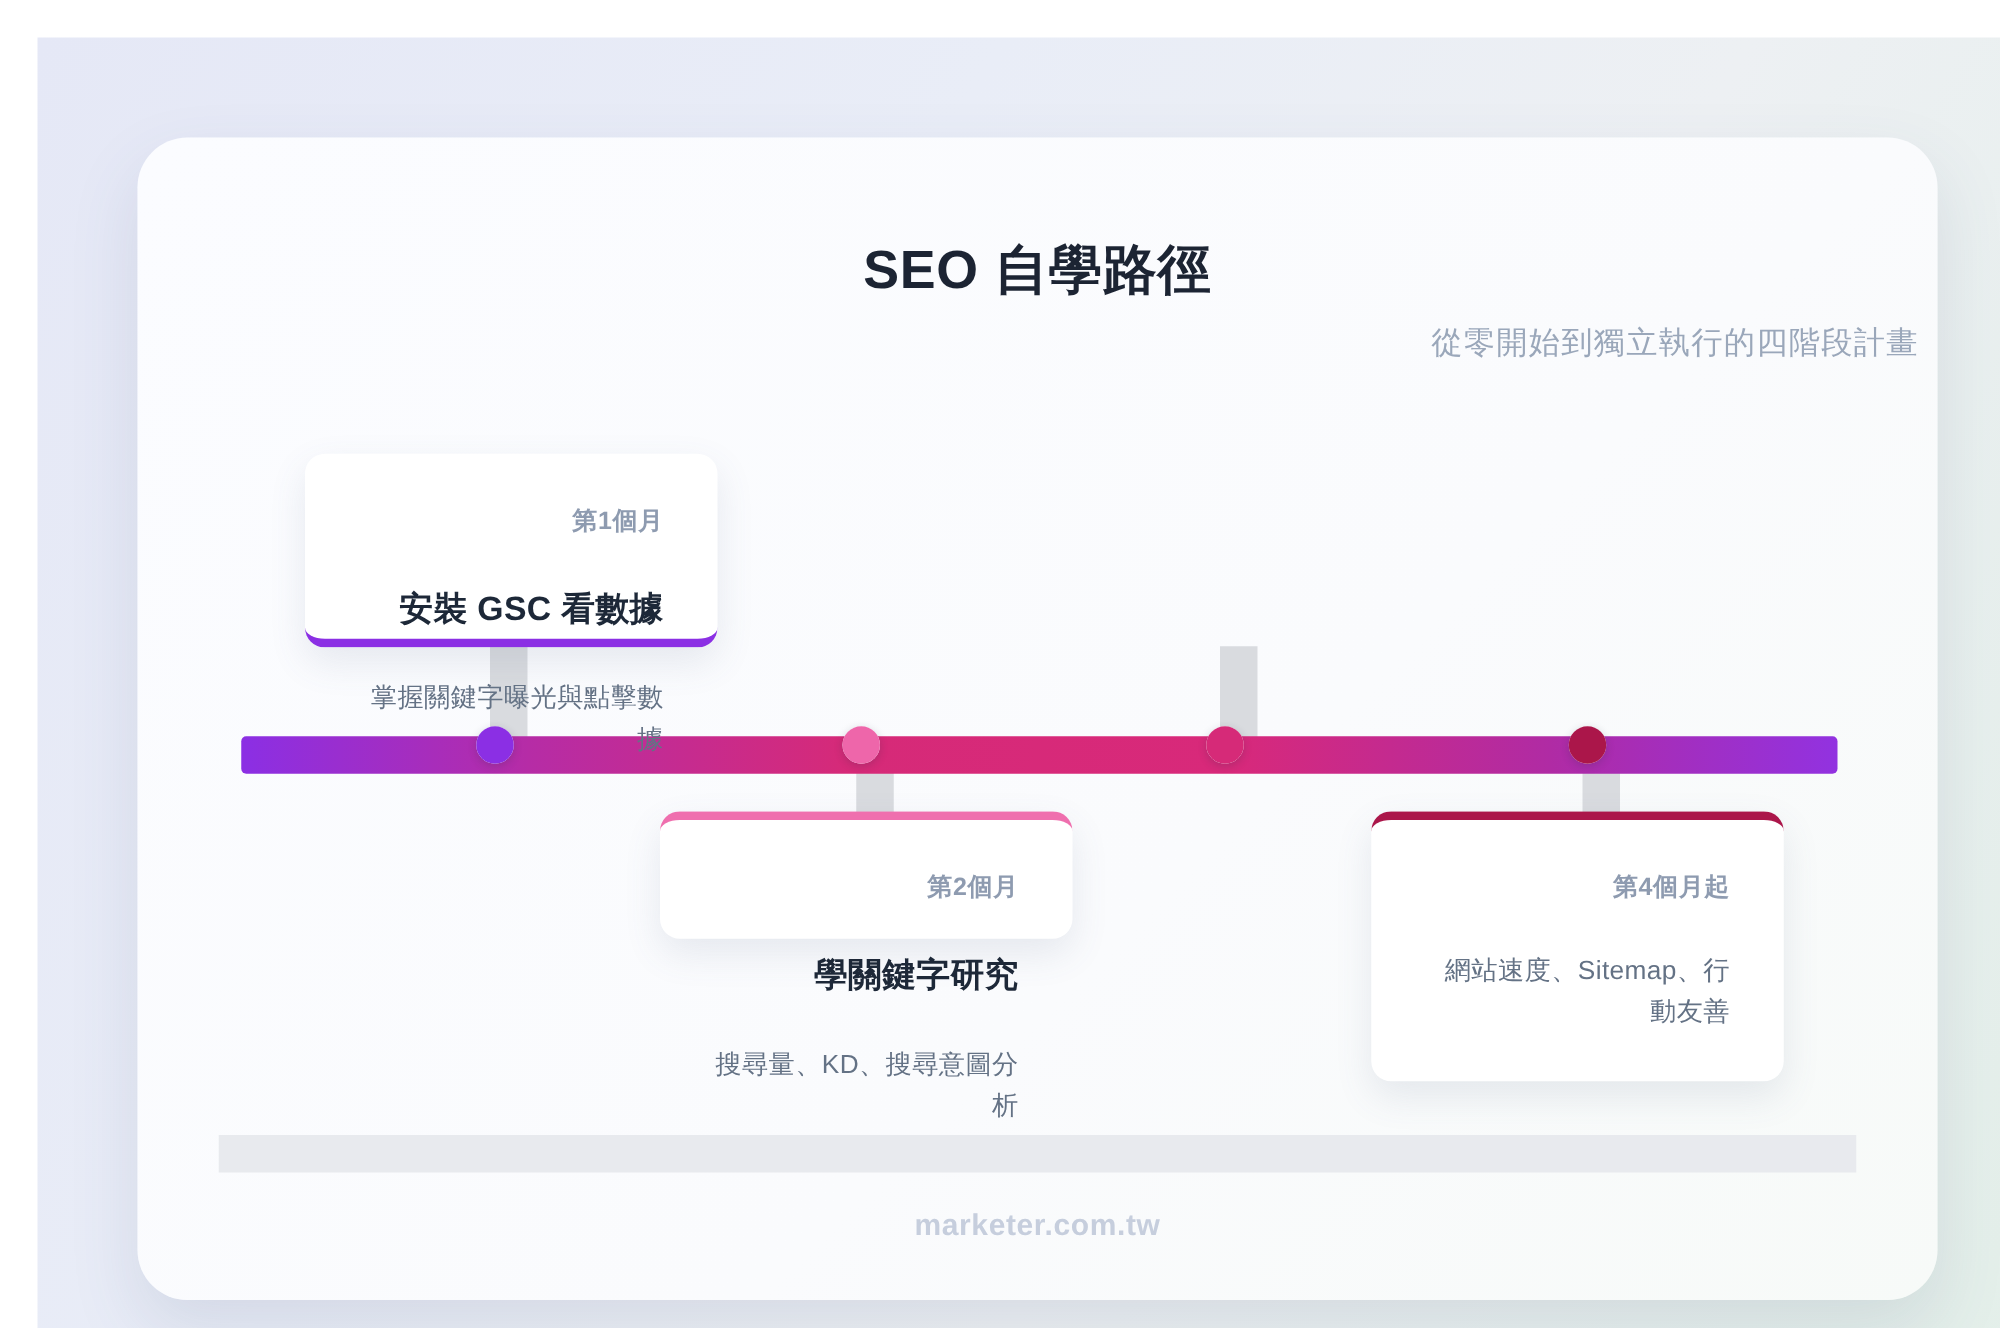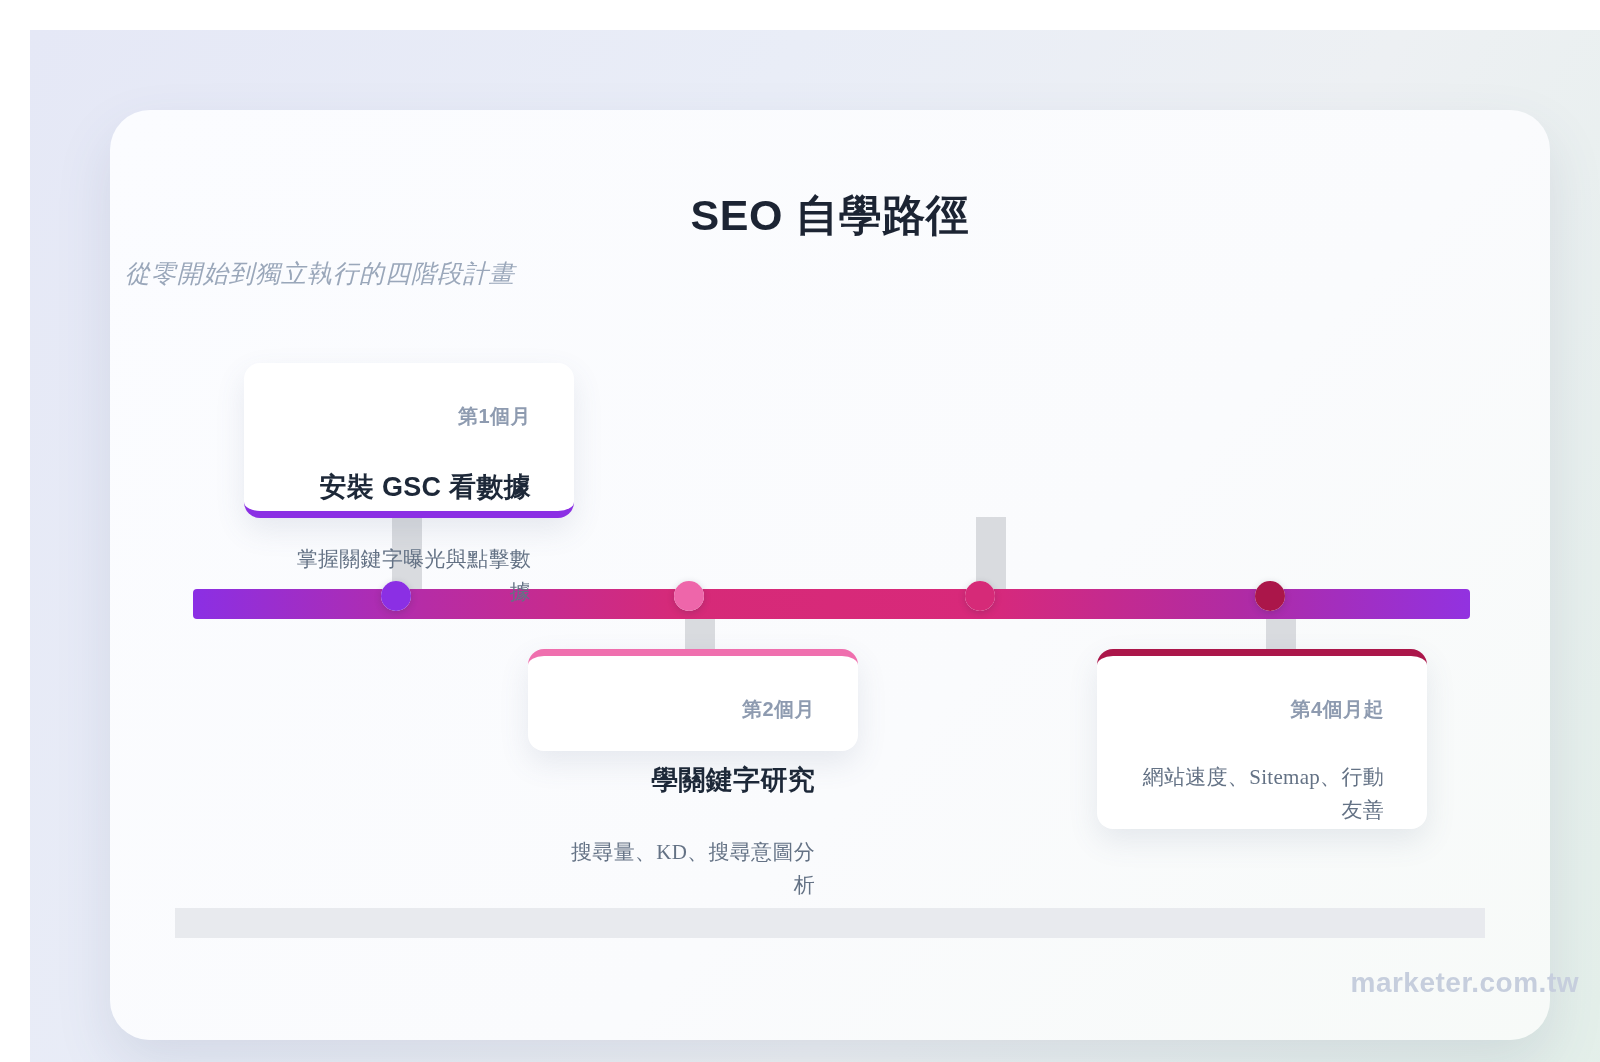--- a/index.html
+++ b/index.html
@@ -27,26 +27,25 @@
     top: 62px; left: 0; width: 100%;
     text-align: center;
     font-size: 43px;
     font-weight: 700;
     color: #1c2433;
     letter-spacing: 0.5px;
   }
   .page-subtitle {
     position: absolute;
     top: 132px; left: 0; width: 100%;
-    text-align: left;
+    text-align: right;
     font-size: 25px;
     font-weight: 400;
     color: #9aa7ba;
     letter-spacing: 1px;
-    font-style: italic;
   }
   
   .timeline-line {
     position: absolute;
     left: 83px; top: 479px;
     width: 1277px; height: 8px;
     border-radius: 4px;
     background: linear-gradient(90deg,
       #8b2fe4 0%, #b62ca6 18%, #d62a78 38%, #d8297a 62%, #b02ba4 82%, #9232e0 100%);
   }
@@ -92,38 +91,36 @@
     color: #1d2838;
     letter-spacing: 0.3px;
   }
   .stage-desc {
     margin-top: 8px;
     font-size: 21px;
     font-weight: 400;
     color: #647285;
     line-height: 1.55;
     letter-spacing: 0.3px;
-    font-family: Liberation Serif, serif;
   }
   
   .footer-divider {
     position: absolute;
     left: 65px; top: 798px;
     width: 1310px; height: 2px;
     background: #e8eaee;
   }
   .footer-site {
     position: absolute;
     top: 842px; left: 0; width: 100%;
-    text-align: right;
-    font-size: 28px;
+    text-align: center;
+    font-size: 24px;
     font-weight: 700;
     color: #c6cedd;
     letter-spacing: 0.5px;
-    margin-left: 44px;
   }
 </style>
 </head>
 <body>
 
 <div class="page">
   <div class="panel">
 
     <div class="page-title">SEO 自學路徑</div>
     <div class="page-subtitle">從零開始到獨立執行的四階段計畫</div>
@@ -154,21 +151,21 @@
       <div class="stage-desc">掌握關鍵字曝光與點擊數據</div>
     </div>
 
     <div class="stage-card below" style="left: 418px; top: 539px; height: 102px; border-top-color: rgb(239, 111, 174);">
       <div class="stage-period">第2個月</div>
       <div class="stage-title">學關鍵字研究</div>
       <div class="stage-desc">搜尋量、KD、搜尋意圖分析</div>
     </div>
 
 
-    <div class="stage-card below" style="left: 987px; top: 539px; height: 180px; border-top-color: rgb(171, 22, 74);">
+    <div class="stage-card below" style="left: 987px; top: 539px; height: 216px; border-top-color: rgb(171, 22, 74);">
       <div class="stage-period">第4個月起</div>
       <div class="stage-desc">網站速度、Sitemap、行動友善</div>
     </div>
 
     <div class="footer-divider"></div>
     <div class="footer-site">marketer.com.tw</div>
 
   </div>
 </div>
 

